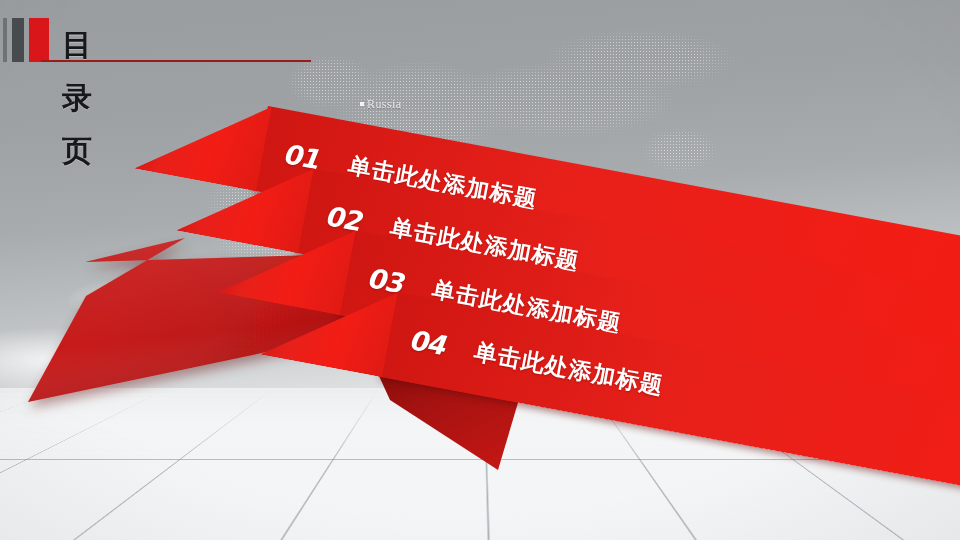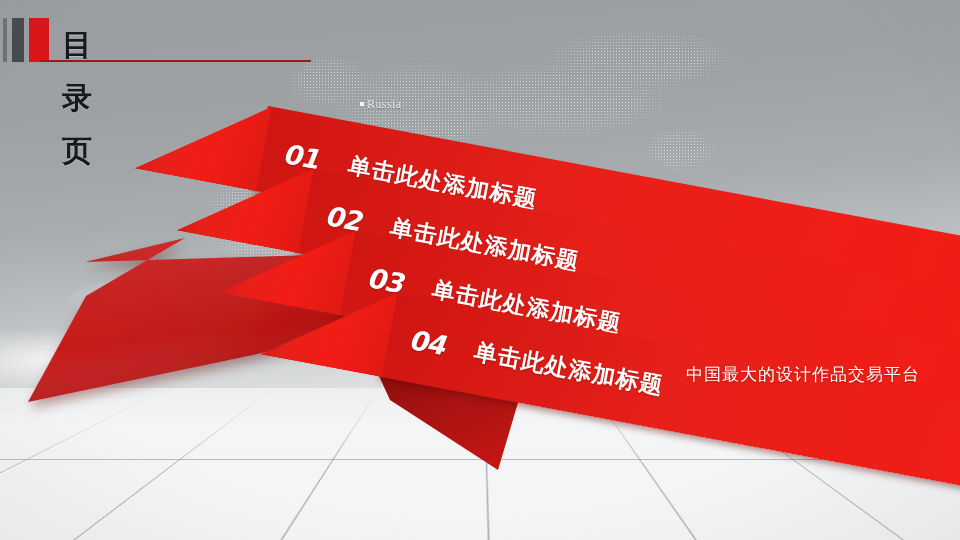--- a/index.html
+++ b/index.html
@@ -286,15 +286,14 @@
   </div>
 
   <div class="header">
     <div class="hbar hbar-1"></div>
     <div class="hbar hbar-2"></div>
     <div class="hbar hbar-3"></div>
     <div id="page-title">目录页</div>
   </div>
   <div id="title-rule"></div>
 
-  <div id="tagline">中国最大的设计作品交易平台</div>
 
 </div>
 
 </body></html>

